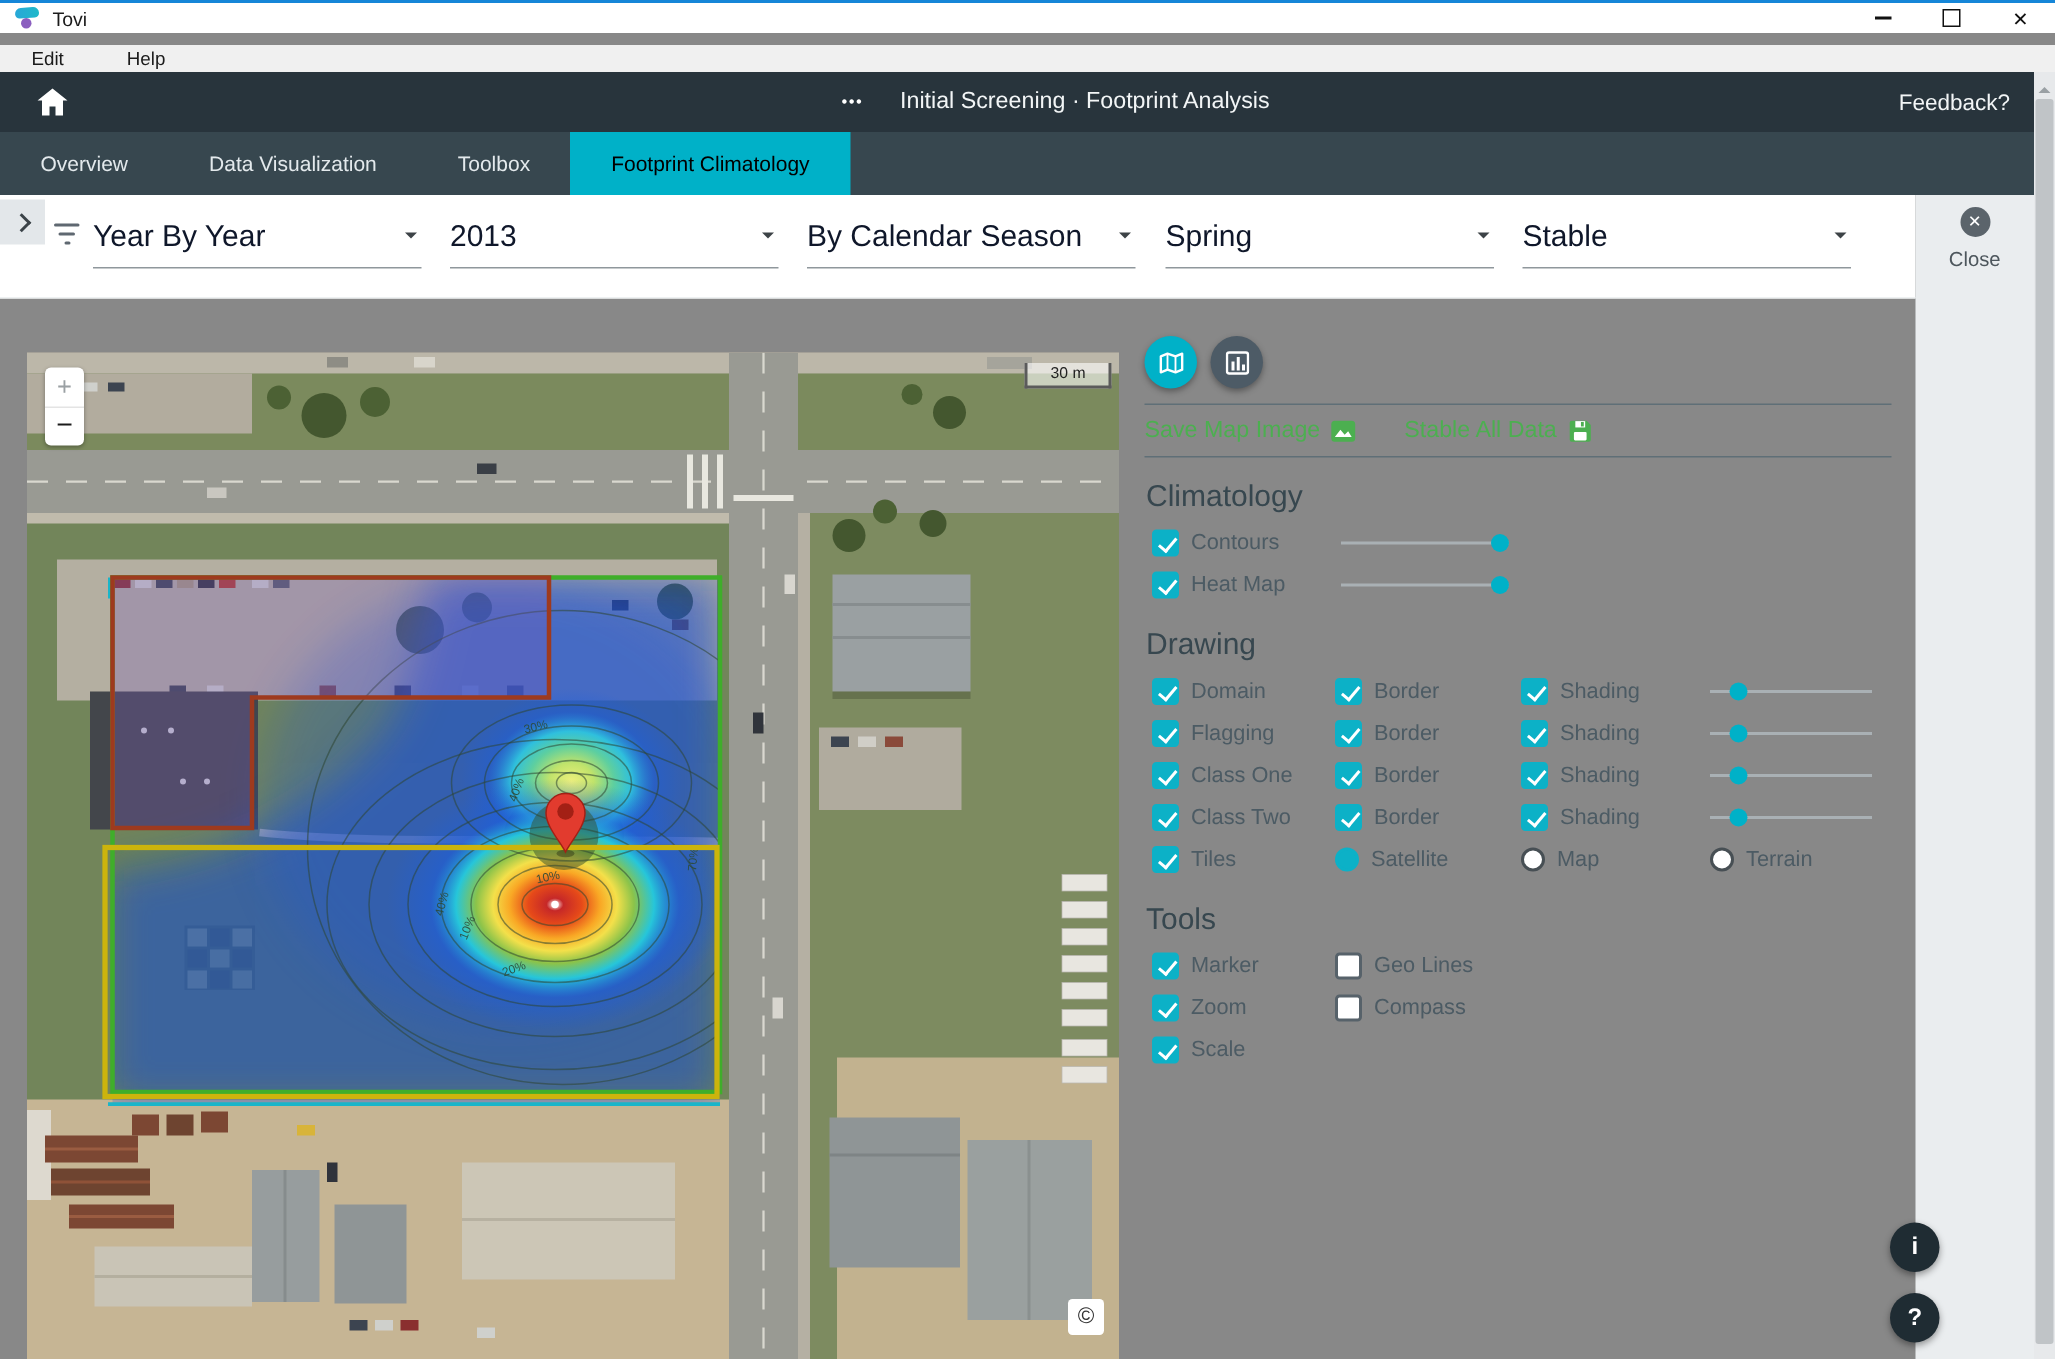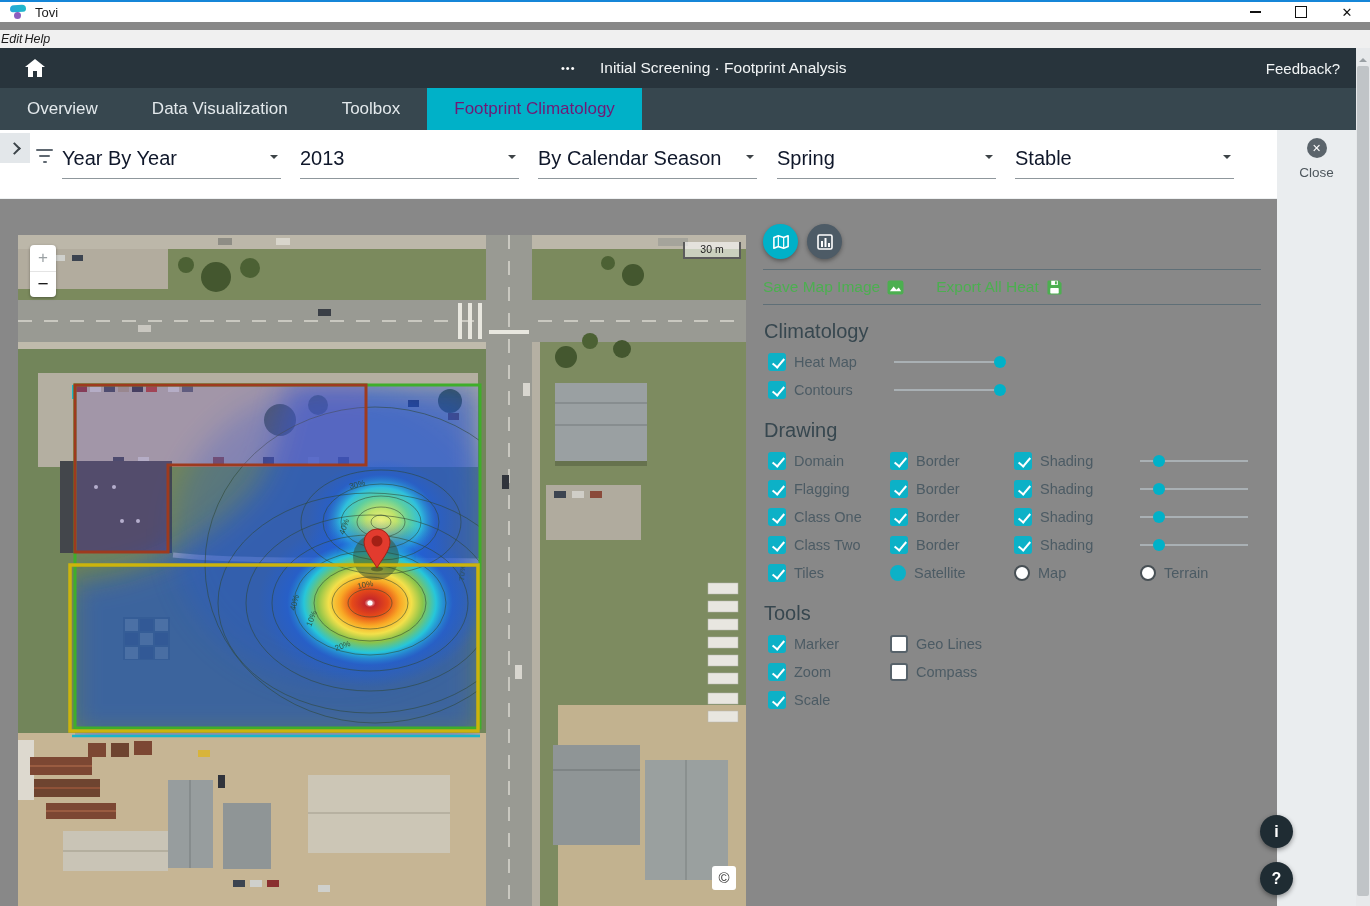--- a/index.html
+++ b/index.html
@@ -13,31 +13,31 @@
   .logo{width:17px;height:17px;margin-left:10px;position:relative;}
   .logo .cap{position:absolute;left:0;top:1px;width:16px;height:7px;border-radius:4px 4px 3px 3px;background:linear-gradient(90deg,#27a7d8,#1fb9c9);transform:rotate(-4deg);}
   .logo .dot{position:absolute;left:4px;top:8px;width:7px;height:7px;border-radius:50%;background:#8b5fbf;}
   .title-text{margin-left:8px;font-size:13px;color:#1b1b1b;}
   .winbtns{margin-left:auto;display:flex;height:28px;}
   .winbtn{width:46px;height:28px;display:flex;align-items:center;justify-content:center;color:#111;}
   .glyph-min{width:11px;height:2px;background:#111;}
   .glyph-max{width:10px;height:10px;border:1.4px solid #111;background:#fff;}
   .glyph-close{font-size:13px;line-height:13px;color:#111;}
   .menubar{left:0;top:30px;width:1370px;height:18px;background:#f0f0f0;display:flex;align-items:center;font-size:12.5px;color:#1b1b1b;}
-  .menubar span{padding:0 1px;font-style:italic;}
+  .menubar span{padding:0 21px;}
   
   .appheader{left:0;top:48px;width:1356px;height:40px;background:#28343c;display:flex;align-items:center;}
   .home-ic{margin-left:24px;width:22px;height:20px;}
   .hdr-ellipsis{position:absolute;left:561px;top:0;height:40px;display:flex;align-items:center;color:#fff;font-size:11px;letter-spacing:1px;}
   .hdr-title{position:absolute;left:600px;top:0;height:40px;display:flex;align-items:center;color:#f2f5f6;font-size:15.5px;}
   .hdr-feedback{margin-left:auto;margin-right:16px;color:#f2f5f6;font-size:15px;}
   
   .tabbar{left:0;top:88px;width:1356px;height:42px;background:#37474f;display:flex;}
-  .tab{height:42px;display:flex;align-items:center;padding:0 27px;color:#e3e9ec;font-size:17px;white-space:nowrap;}
-  .tab.active{background:#00b1c8;color:#701a75;}
+  .tab{height:42px;display:flex;align-items:center;padding:0 27px;color:#e3e9ec;font-size:14px;white-space:nowrap;}
+  .tab.active{background:#00b1c8;color:#000000;}
   
   .filterrow{left:0;top:130px;width:1277px;height:68px;background:#fff;border-bottom:1px solid #eef1f2;}
   .expander{left:0;top:133px;width:30px;height:30px;background:#e3e7ea;display:flex;align-items:center;justify-content:center;}
   .chev-r{width:7px;height:7px;border:solid #3b4348;border-width:2px 2px 0 0;transform:rotate(45deg);margin-right:2px;}
   .filter-ic{left:36px;top:149px;width:17px;height:14px;display:flex;flex-direction:column;justify-content:space-between;}
   .filter-ic i{display:block;height:2px;background:#5f6871;border-radius:1px;}
   .filter-ic i:nth-child(1){width:17px;}
   .filter-ic i:nth-child(2){width:11px;margin:0 auto;}
   .filter-ic i:nth-child(3){width:4px;margin:0 auto;}
   .dd{top:140px;height:38px;border-bottom:1px solid #8f979c;width:219px;}
@@ -415,47 +415,47 @@
     </div>
   </div>
   <div class="p-hr"></div>
   <div class="linksrow">
     <span class="link">Save Map Image</span>
     <svg class="icon16" viewBox="0 0 18 16">
       <rect x="0.5" y="0.5" width="17" height="15" rx="2.5" fill="#4caf50"></rect>
       <path d="M3,12 L7,7 L10,10.5 L12.5,8 L15,12 Z" fill="#fff"></path>
     </svg>
     <span class="gap"></span>
-    <span class="link">Export All Heat</span>
+    <span class="link">Stable All Data</span>
     <svg class="icon16" viewBox="0 0 17 16">
       <path d="M1,2 a1.5,1.5 0 0 1 1.5,-1.5 H13 L16,3.5 V14 a1.5,1.5 0 0 1 -1.5,1.5 H2.5 A1.5,1.5 0 0 1 1,14 Z" fill="#4caf50"></path>
       <rect x="5" y="0.8" width="7" height="4.5" fill="#fff"></rect>
       <rect x="9" y="1.4" width="2" height="3.2" fill="#4caf50"></rect>
       <rect x="4" y="8.5" width="9" height="6" rx="0.8" fill="#fff"></rect>
     </svg>
   </div>
   <div class="p-hr"></div>
 
   <div class="sect-h">Climatology</div>
   <div class="crow">
     <span class="cb on"></span>
+    <span class="clabel labelbox">Contours</span>
+    <span class="slider">
+        <span class="track"></span>
+        <span class="thumb" style="left: 95%;"></span>
+      </span>
+  </div>
+  <div class="crow">
+    <span class="cb on"></span>
     <span class="clabel labelbox">Heat Map</span>
     <span class="slider">
         <span class="track"></span>
         <span class="thumb" style="left: 95%;"></span>
       </span>
   </div>
-  <div class="crow">
-    <span class="cb on"></span>
-    <span class="clabel labelbox">Contours</span>
-    <span class="slider">
-        <span class="track"></span>
-        <span class="thumb" style="left: 95%;"></span>
-      </span>
-  </div>
 
   <div class="sect-h">Drawing</div>
 
   <div class="drow">
     <span class="cell">
         <span class="cb on"></span>
         <span class="clabel">Domain</span>
       </span>
     <span class="cell">
         <span class="cb on"></span>

